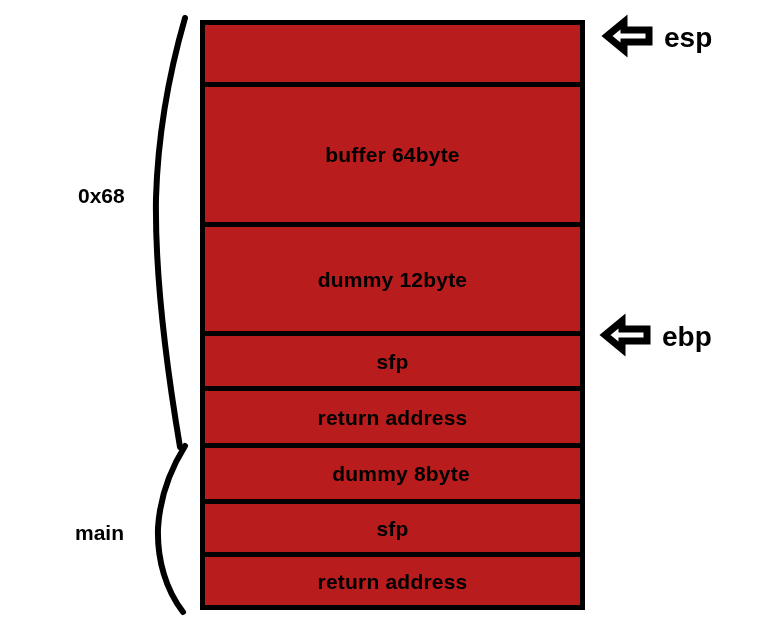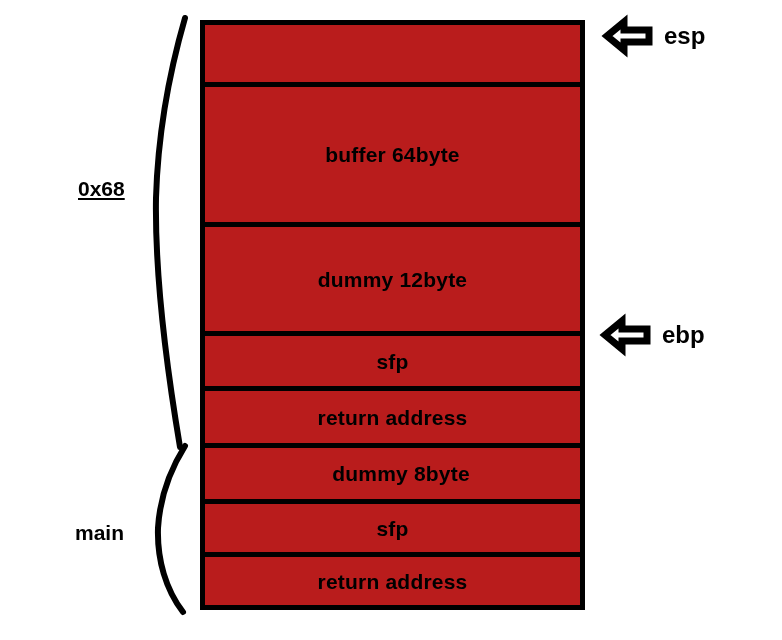--- a/index.html
+++ b/index.html
@@ -76,21 +76,21 @@
     overflow: visible;
   }
   .pointer-arrow path {
     fill: #ffffff;
     stroke: #000000;
     stroke-width: 7;
     stroke-linejoin: miter;
   }
   .pointer-label {
     position: absolute;
-    font-size: 24px;
+    font-size: 28px;
     font-weight: bold;
     color: #000000;
     white-space: nowrap;
     line-height: 1;
   }
 </style>
 </head>
 <body>
 
 <div id="canvas">
@@ -129,21 +129,21 @@
       <span class="cell-label">return address</span>
     </div>
 
   </div>
 
   <svg class="brace-svg" style="left:140px;top:10px;width:60px;height:450px;" viewBox="0 0 60 450">
     <path class="brace-path" d="M 45 8
              C 30 60, 18 120, 16 188
              C 15 250, 22 330, 40 437"></path>
   </svg>
-  <div class="brace-label" style="left:78px;top:178px;text-decoration:underline;">0x68</div>
+  <div class="brace-label" style="left:78px;top:185px;">0x68</div>
 
   <svg class="brace-svg" style="left:140px;top:440px;width:60px;height:180px;" viewBox="0 0 60 180">
     <path class="brace-path" d="M 45 6
              C 30 30, 20 55, 18 88
              C 17 120, 26 150, 43 172"></path>
   </svg>
   <div class="brace-label" style="left:75px;top:522px;text-align:center;">main</div>
 
   <svg class="pointer-arrow" style="left:602px;top:18px;width:52px;height:36px;" viewBox="0 0 52 36">
     <path d="M 5 18 L 22 4 L 22 12 L 47 12 L 47 24 L 22 24 L 22 32 Z"></path>

